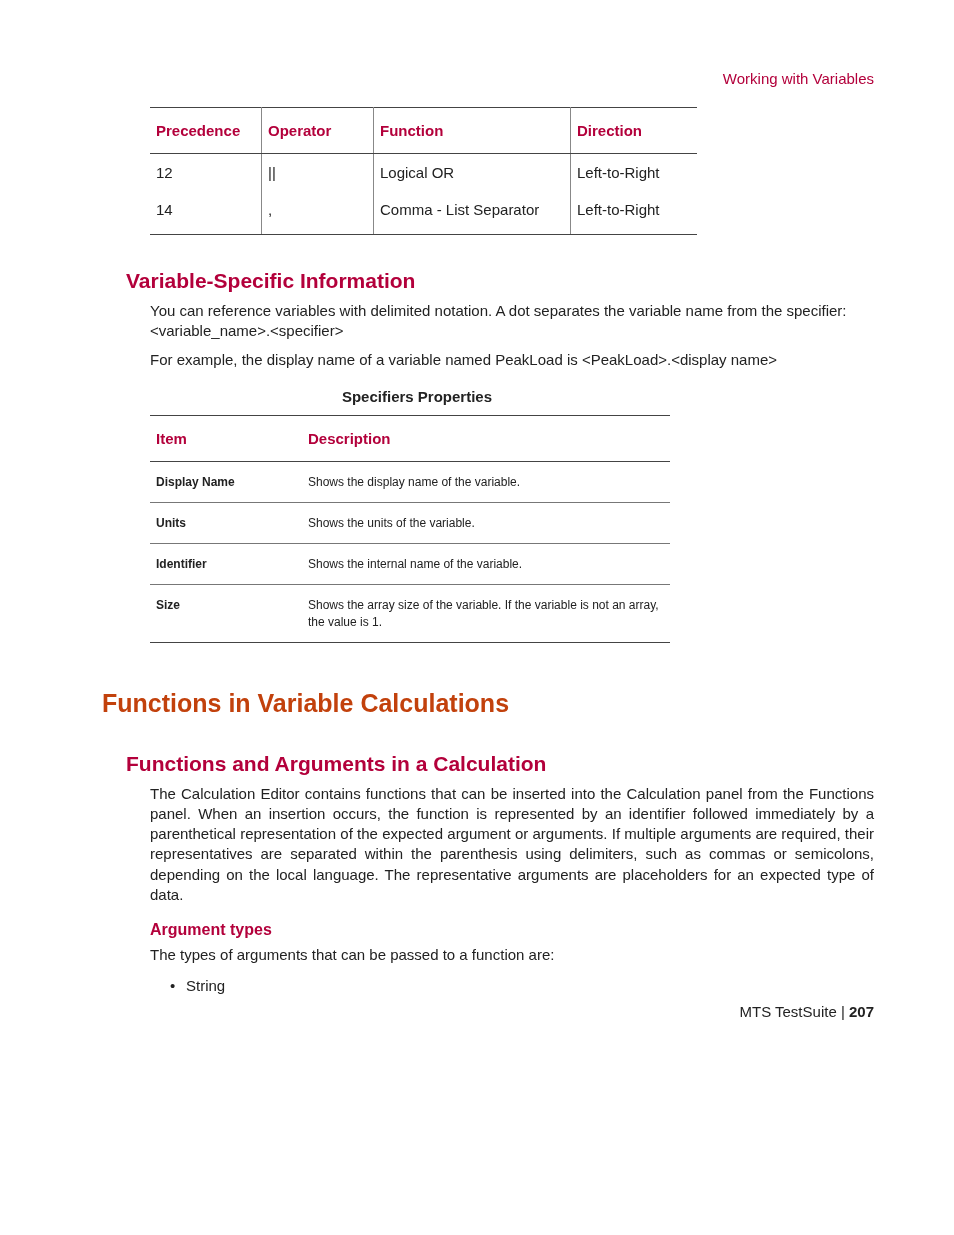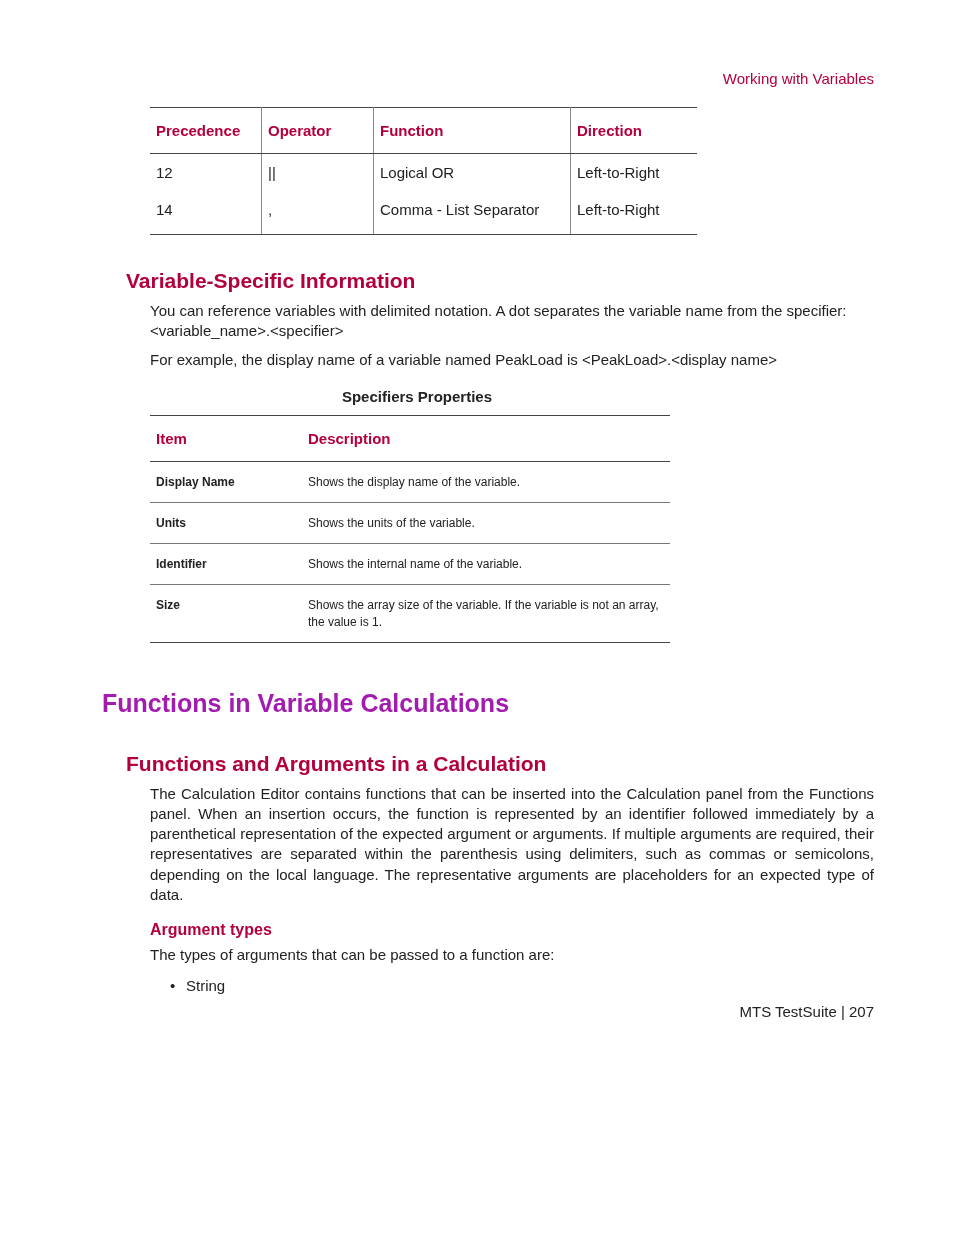--- a/index.html
+++ b/index.html
@@ -60,21 +60,21 @@
   .col-func { width: 180px; }
   .col-dir  { width: 110px; }
 
   h2.section {
     color: #b3003b;
     font-size: 21px;
     font-weight: bold;
     margin: 34px 0 8px 46px;
   }
   h1.section-big {
-    color: #a21caf;
+    color: #c2410c;
     font-size: 25px;
     font-weight: bold;
     margin: 46px 0 0 22px;
   }
   .bodytext {
     margin: 8px 0 8px 70px;
     line-height: 1.35;
     font-size: 15px;
   }
   .table-caption {
@@ -130,21 +130,21 @@
     position: absolute;
     left: 0;
     top: 4px;
   }
   .footer {
     position: absolute;
     bottom: 58px;
     right: 80px;
     font-size: 15px;
   }
-  .footer .pnum { font-weight: normal; }
+  .footer .pnum { font-weight: bold; }
 </style>
 </head>
 <body>
 
 <div class="page">
 
   <div class="header-right">Working with Variables</div>
 
   <table class="table-precedence">
     <thead>

